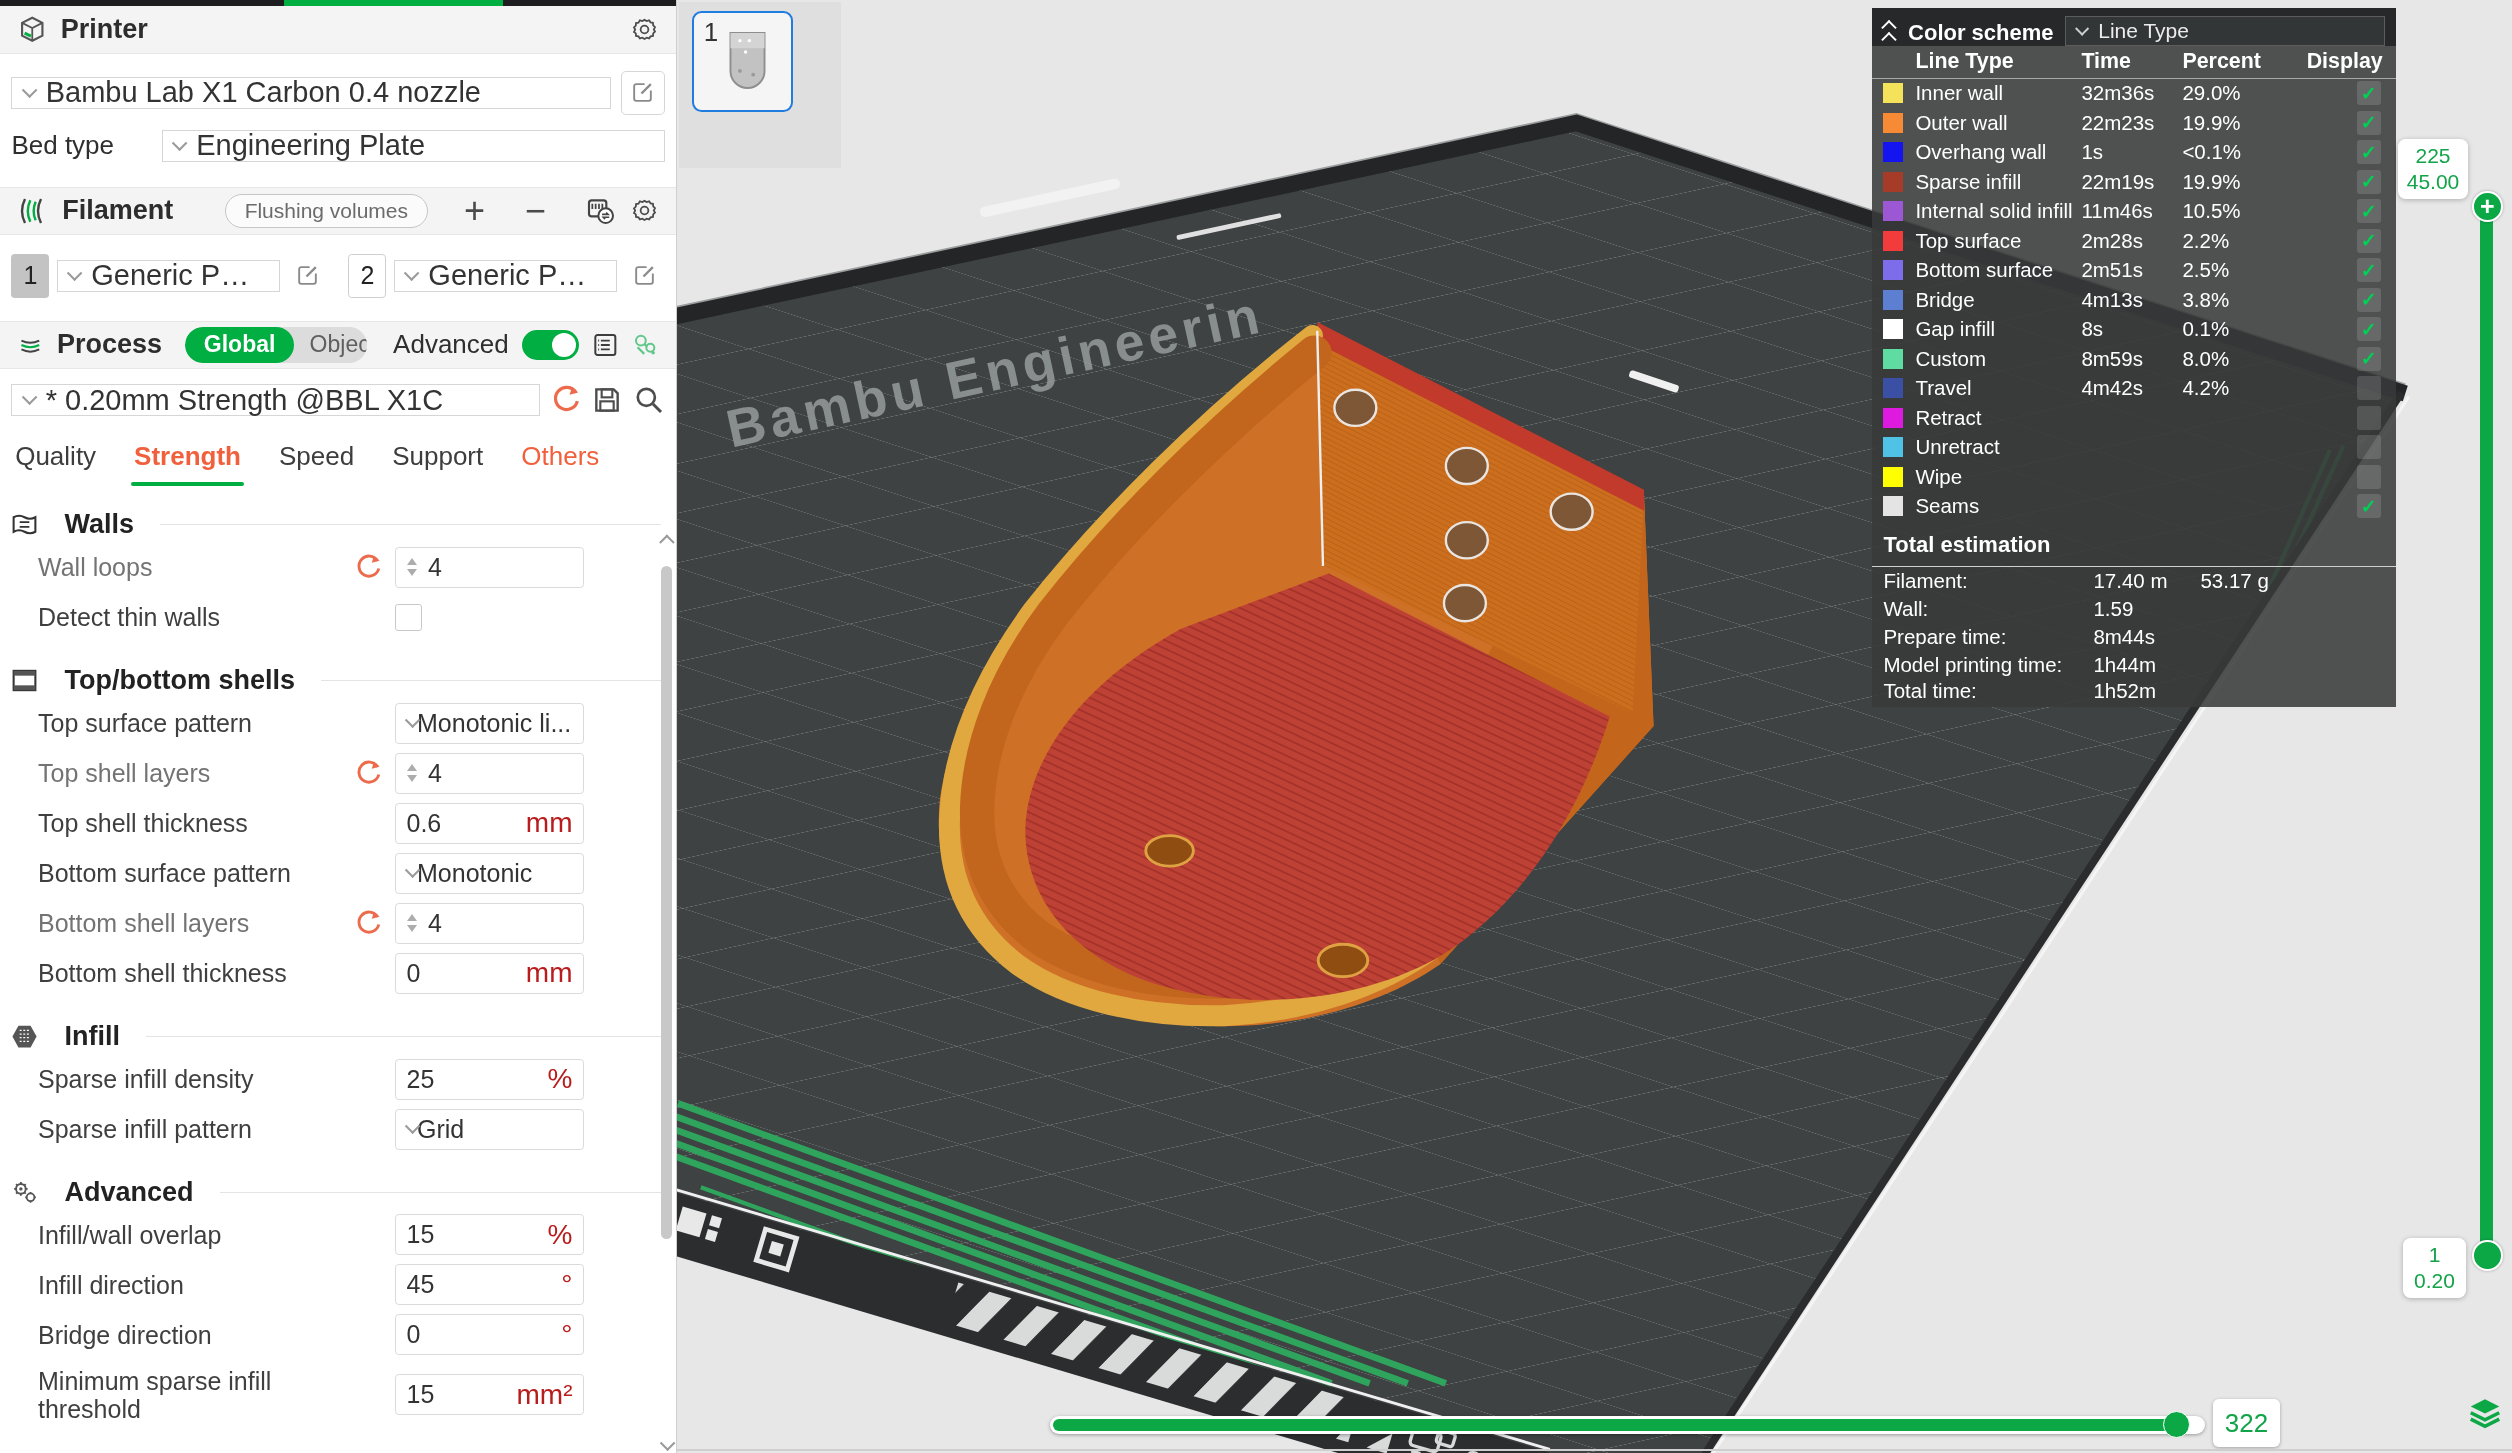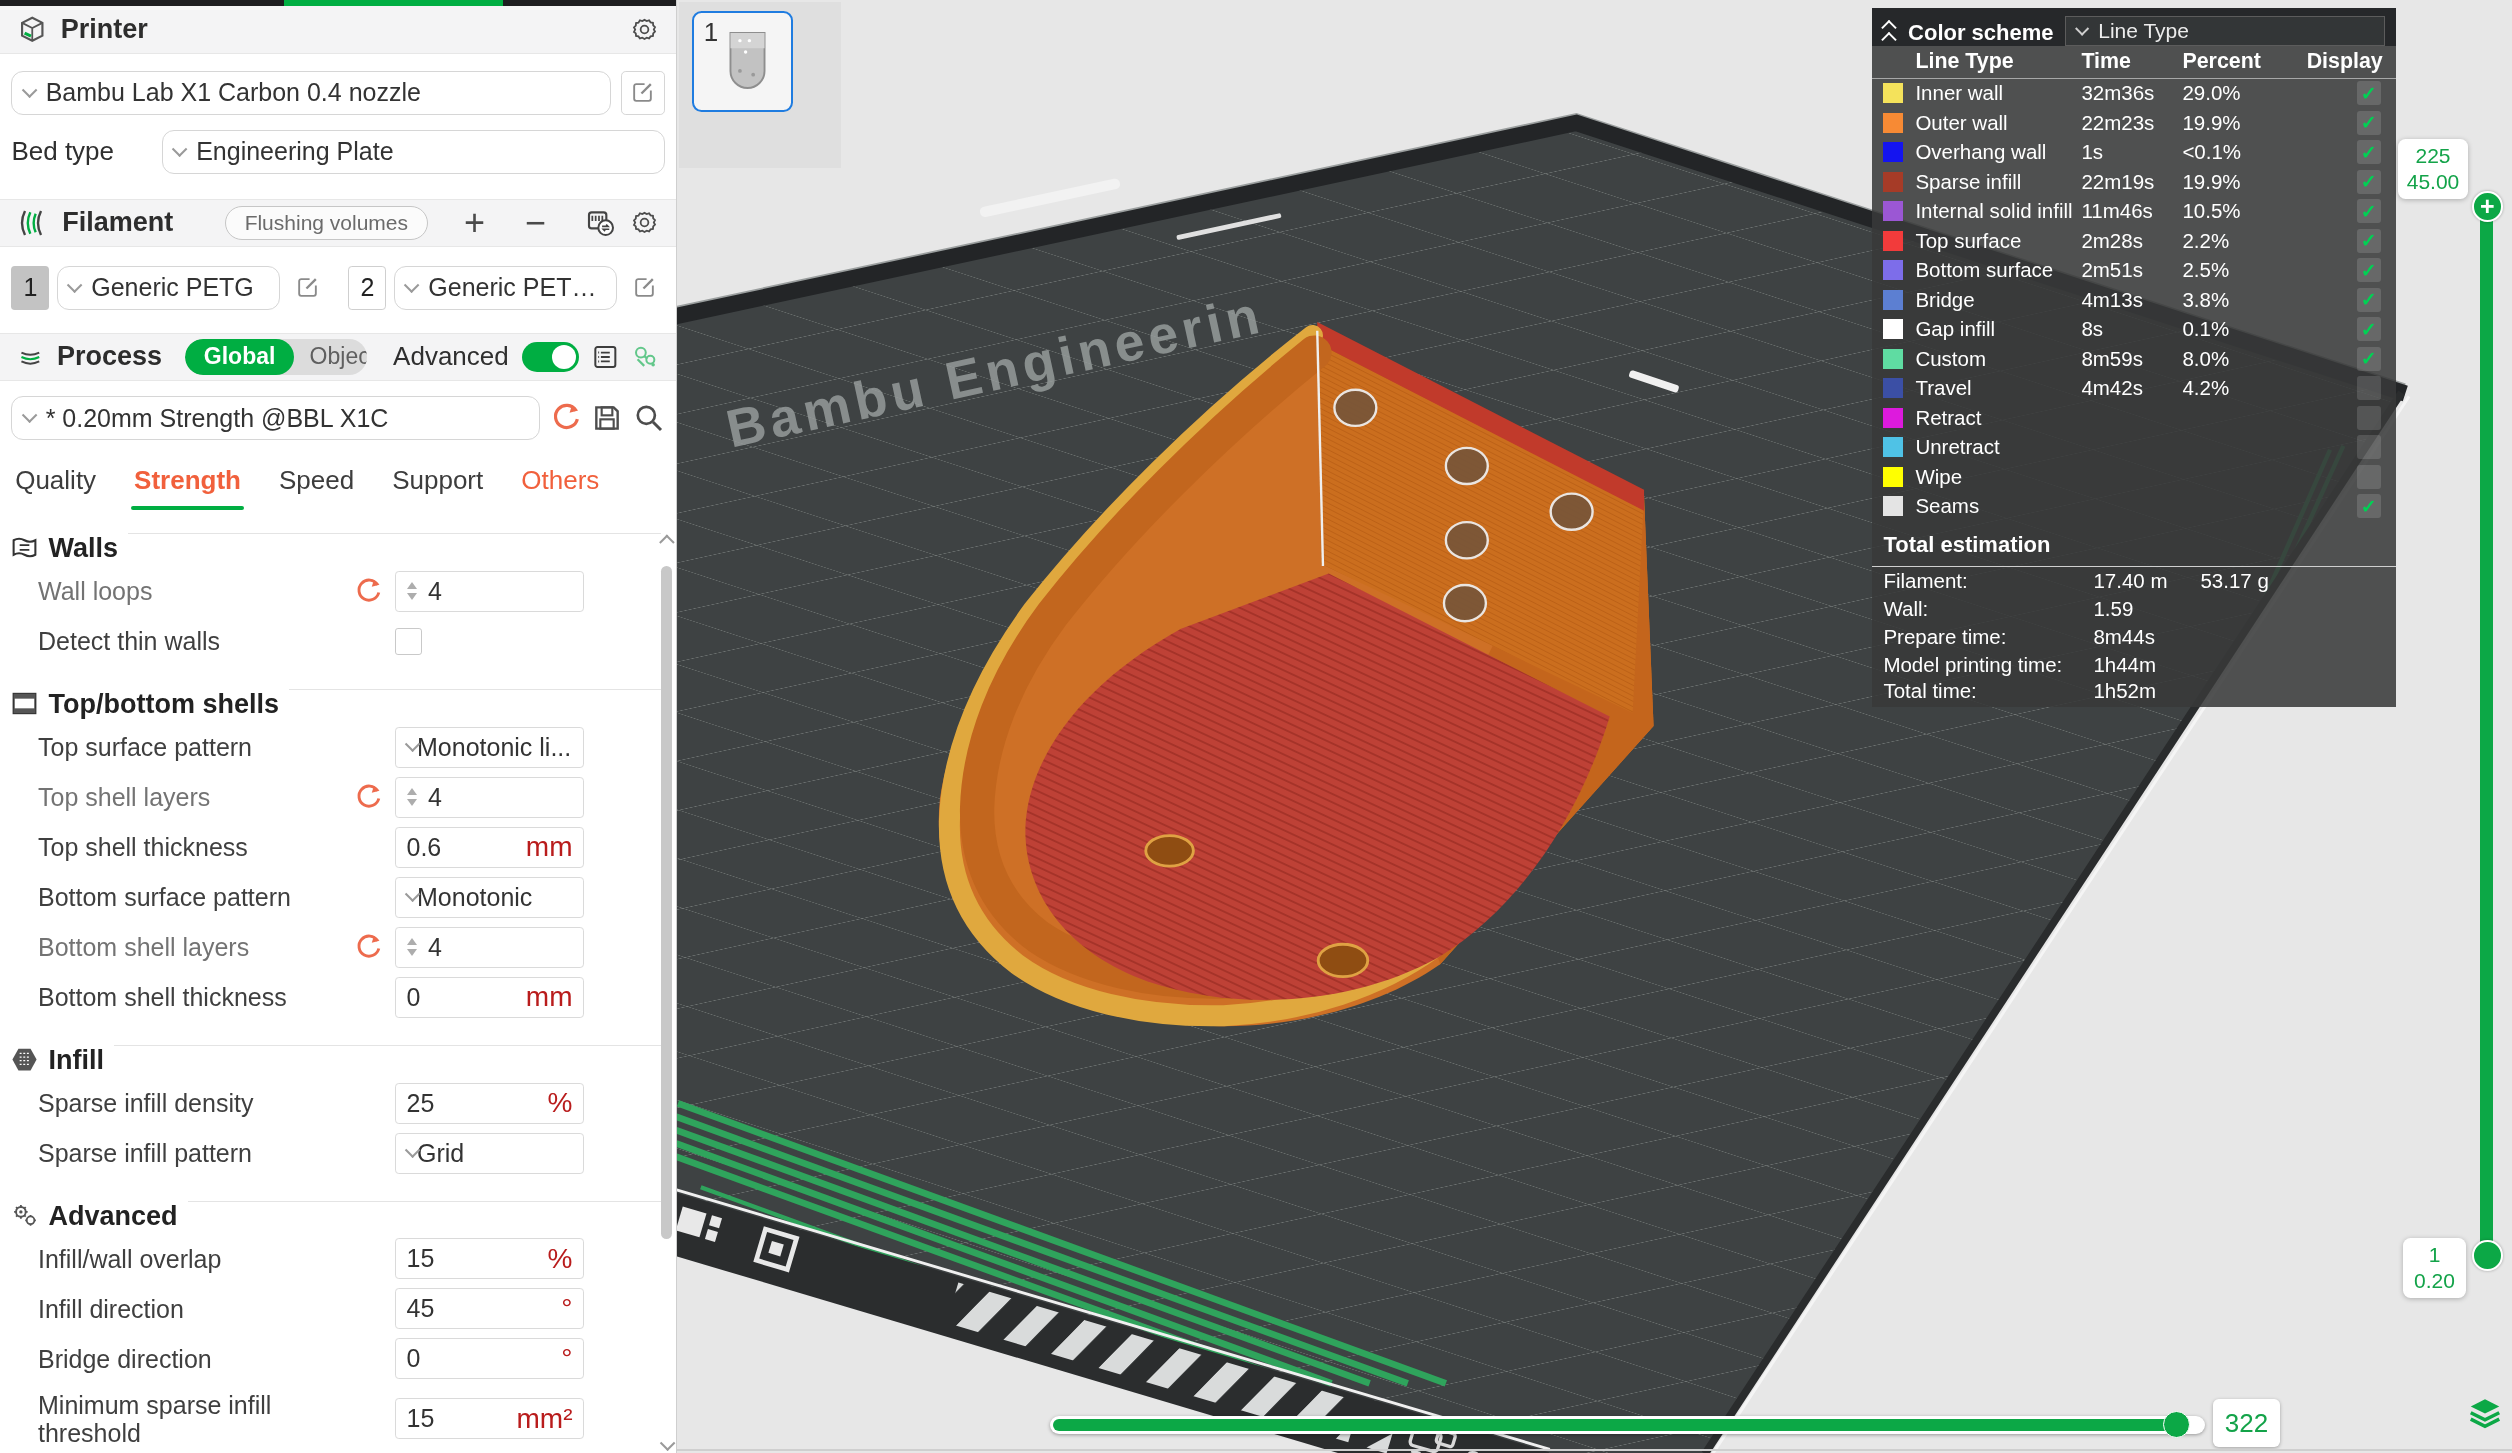--- a/index.html
+++ b/index.html
@@ -12,22 +12,22 @@
              border-right:1px solid #cfcfcf;overflow:hidden}
   .topstrip{position:absolute;top:0;left:0;width:677px;height:5.7px;background:#1d1d1f;z-index:5}
   .topstrip .seg{position:absolute;left:284px;width:219px;height:5.7px;background:#00AE42}
   .phead{height:48px;background:#f4f4f5;border-bottom:1px solid #e7e7e7;display:flex;
          align-items:center;padding:0 17px;gap:13.3px;margin-top:5.7px}
   .phead.sub{margin-top:0;border-top:1px solid #e7e7e7}
   .phead .t{font-size:27px;font-weight:700;color:#2d2d2d;white-space:nowrap}
   .spacer{flex:1}
   .pbody{padding:17px 11.4px 0 11.4px}
   .row{display:flex;align-items:center;gap:9.5px}
-  .combo{height:44px;border:1px solid #d6d6d6;border-radius:12px;display:flex;align-items:center;
-         padding:0 11.4px;gap:11.4px;background:#fff;font-size:25px;color:#333;flex:1;min-width:0}
+  .combo{height:32px;border:1px solid #d6d6d6;border-radius:0;display:flex;align-items:center;
+         padding:0 11.4px;gap:11.4px;background:#fff;font-size:29px;color:#333;flex:1;min-width:0}
   .combo .v{white-space:nowrap;overflow:hidden;text-overflow:ellipsis}
   .chev{width:10.5px;height:10.5px;border-left:2.4px solid #9a9a9a;border-bottom:2.4px solid #9a9a9a;
         transform:rotate(-45deg);margin-top:-4.8px;flex:none}
   .iconbtn{width:44px;height:44px;border:1px solid #d6d6d6;border-radius:4.8px;display:flex;flex:none;
            align-items:center;justify-content:center;background:#fff}
   .pill{height:34px;border:1px solid #c6c6c6;border-radius:18px;display:flex;align-items:center;
         padding:16px 19px;font-size:21px;color:#6b6b6b;background:#fbfbfb;white-space:nowrap}
   .plusminus{font-size:36px;color:#4a4a4a;line-height:1;padding:0 5.7px}
   .numbox{width:38px;height:44px;border-radius:3.8px;display:flex;align-items:center;flex:none;
           justify-content:center;font-size:25px}
@@ -39,21 +39,21 @@
   .seg2 .off{color:#5f5f5f;display:flex;align-items:center;padding:0 15.2px;font-size:23px}
   .switch{width:57px;height:29.5px;border-radius:15.2px;background:#00AE42;position:relative;flex:none}
   .switch .knob{position:absolute;right:2.9px;top:2.9px;width:24px;height:24px;border-radius:50%;background:#fff}
   .advlbl{font-size:26px;color:#2f2f2f}
   .tabs{display:flex;gap:38px;padding:25px 0 0 15.2px;font-size:26px;color:#3d3d3d}
   .tab{position:relative;padding-bottom:14.3px;cursor:default}
   .tab.active{color:#F1603C;font-weight:700}
   .tab.active::after{content:"";position:absolute;left:-2.9px;right:-2.9px;bottom:0;height:4.8px;
                      background:#00AE42;border-radius:2.9px}
   .tab.mod{color:#F1603C}
-  .sech{display:flex;align-items:flex-start;gap:10px;margin:23px 15.2px 1.9px 9.5px}
+  .sech{display:flex;align-items:center;gap:26px;margin:23px 15.2px 1.9px 9.5px}
   .sech .tt{font-size:27px;font-weight:700;color:#222;white-space:nowrap}
   .sech .ln{flex:1;height:1px;background:#e4e4e4}
   .srow{position:relative;min-height:50px;display:flex;align-items:center;padding-left:38px}
   .slab{font-size:25px;color:#3f3f3f;max-width:314px;line-height:1.12}
   .slab.mod{color:#737373}
   .ctl{position:absolute;left:395px;width:189px;height:41px;border:1px solid #dadada;border-radius:3.8px;
        display:flex;align-items:center;padding:0 10.5px;font-size:25px;color:#333;background:#fff}
   .ctl .unit{margin-left:auto;color:#b91c1c;font-size:28px}
   .undo{position:absolute;left:354px;width:29px;height:29px}
   .spin{display:flex;flex-direction:column;margin-right:11.4px;gap:3.8px}

